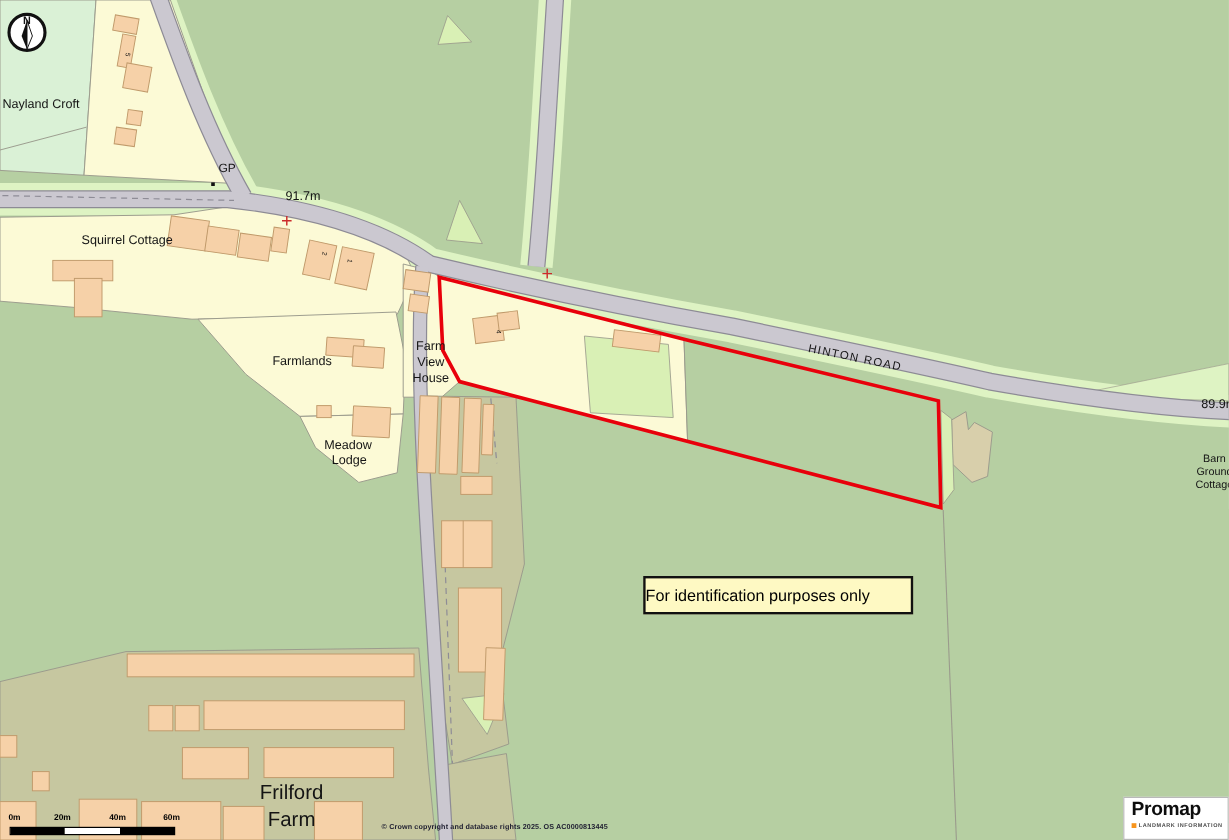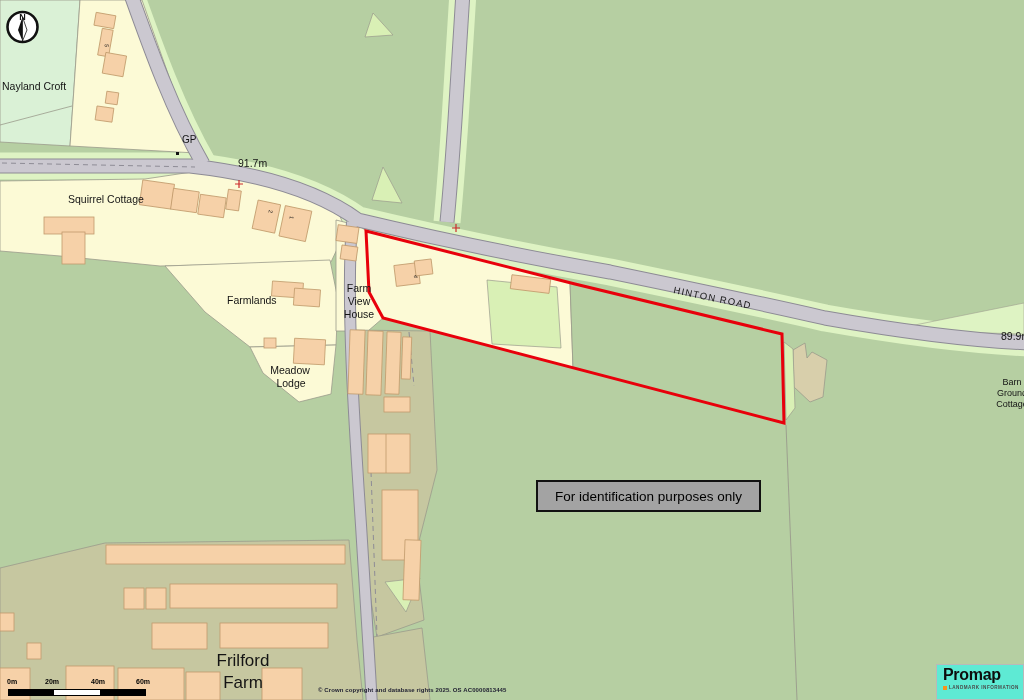--- a/index.html
+++ b/index.html
@@ -1,31 +1,31 @@
 <!DOCTYPE html>
 <html><head>
 <meta charset="utf-8">
 <style>
   html,body{margin:0;padding:0;}
   #stage{position:relative;width:1024px;height:700px;overflow:hidden;background:#b6cfa2;
          font-family:"Liberation Sans",sans-serif;}
   #stage svg{position:absolute;left:0;top:0;}
   .lbl{font-family:"Liberation Sans",sans-serif;fill:#141414;}
-  .idbox{position:absolute;left:536px;top:480px;width:221px;height:28px;background:#a3a3a3;
-         border:2px solid #111;display:flex;align-items:center;justify-content:center;
+  .idbox{position:absolute;left:536px;top:480px;width:221px;height:28px;background:#fef9c3;
+         border:2px solid #111;display:flex;align-items:center;
          font-size:13.5px;color:#000;}
   .scalebar{position:absolute;left:8px;top:678px;width:136px;height:20px;}
   .scalebar .sl{position:absolute;top:0;font-size:7px;font-weight:bold;color:#000;}
   .scalebar .sbar{position:absolute;left:0;top:11px;width:136px;height:5px;border:1px solid #000;
          display:flex;box-sizing:content-box;}
   .scalebar .seg{flex:1;}
   .scalebar .b{background:#000;} .scalebar .w{background:#fff;}
   .copyright{position:absolute;left:318px;top:687px;font-size:6px;font-weight:bold;color:#223;
          letter-spacing:.1px;white-space:nowrap;}
-  .promap{position:absolute;left:936px;top:664px;width:88px;height:36px;background:#5eead4;
+  .promap{position:absolute;left:936px;top:664px;width:88px;height:36px;background:#ffffff;
          border:1px solid #b9b9b9;box-sizing:border-box;padding:1px 0 0 6px;}
   .promap .logo{font-size:16px;font-weight:bold;color:#0d0d0d;letter-spacing:-.3px;line-height:18px;}
   .promap .tag{display:flex;align-items:center;gap:2px;margin-top:1px;}
   .promap .sq{width:4px;height:4px;background:#f7941d;}
   .promap .tagtxt{font-size:4.6px;font-weight:bold;color:#4a4a4a;letter-spacing:.5px;}
 </style>
 </head>
 <body>
 
 <div id="stage">

